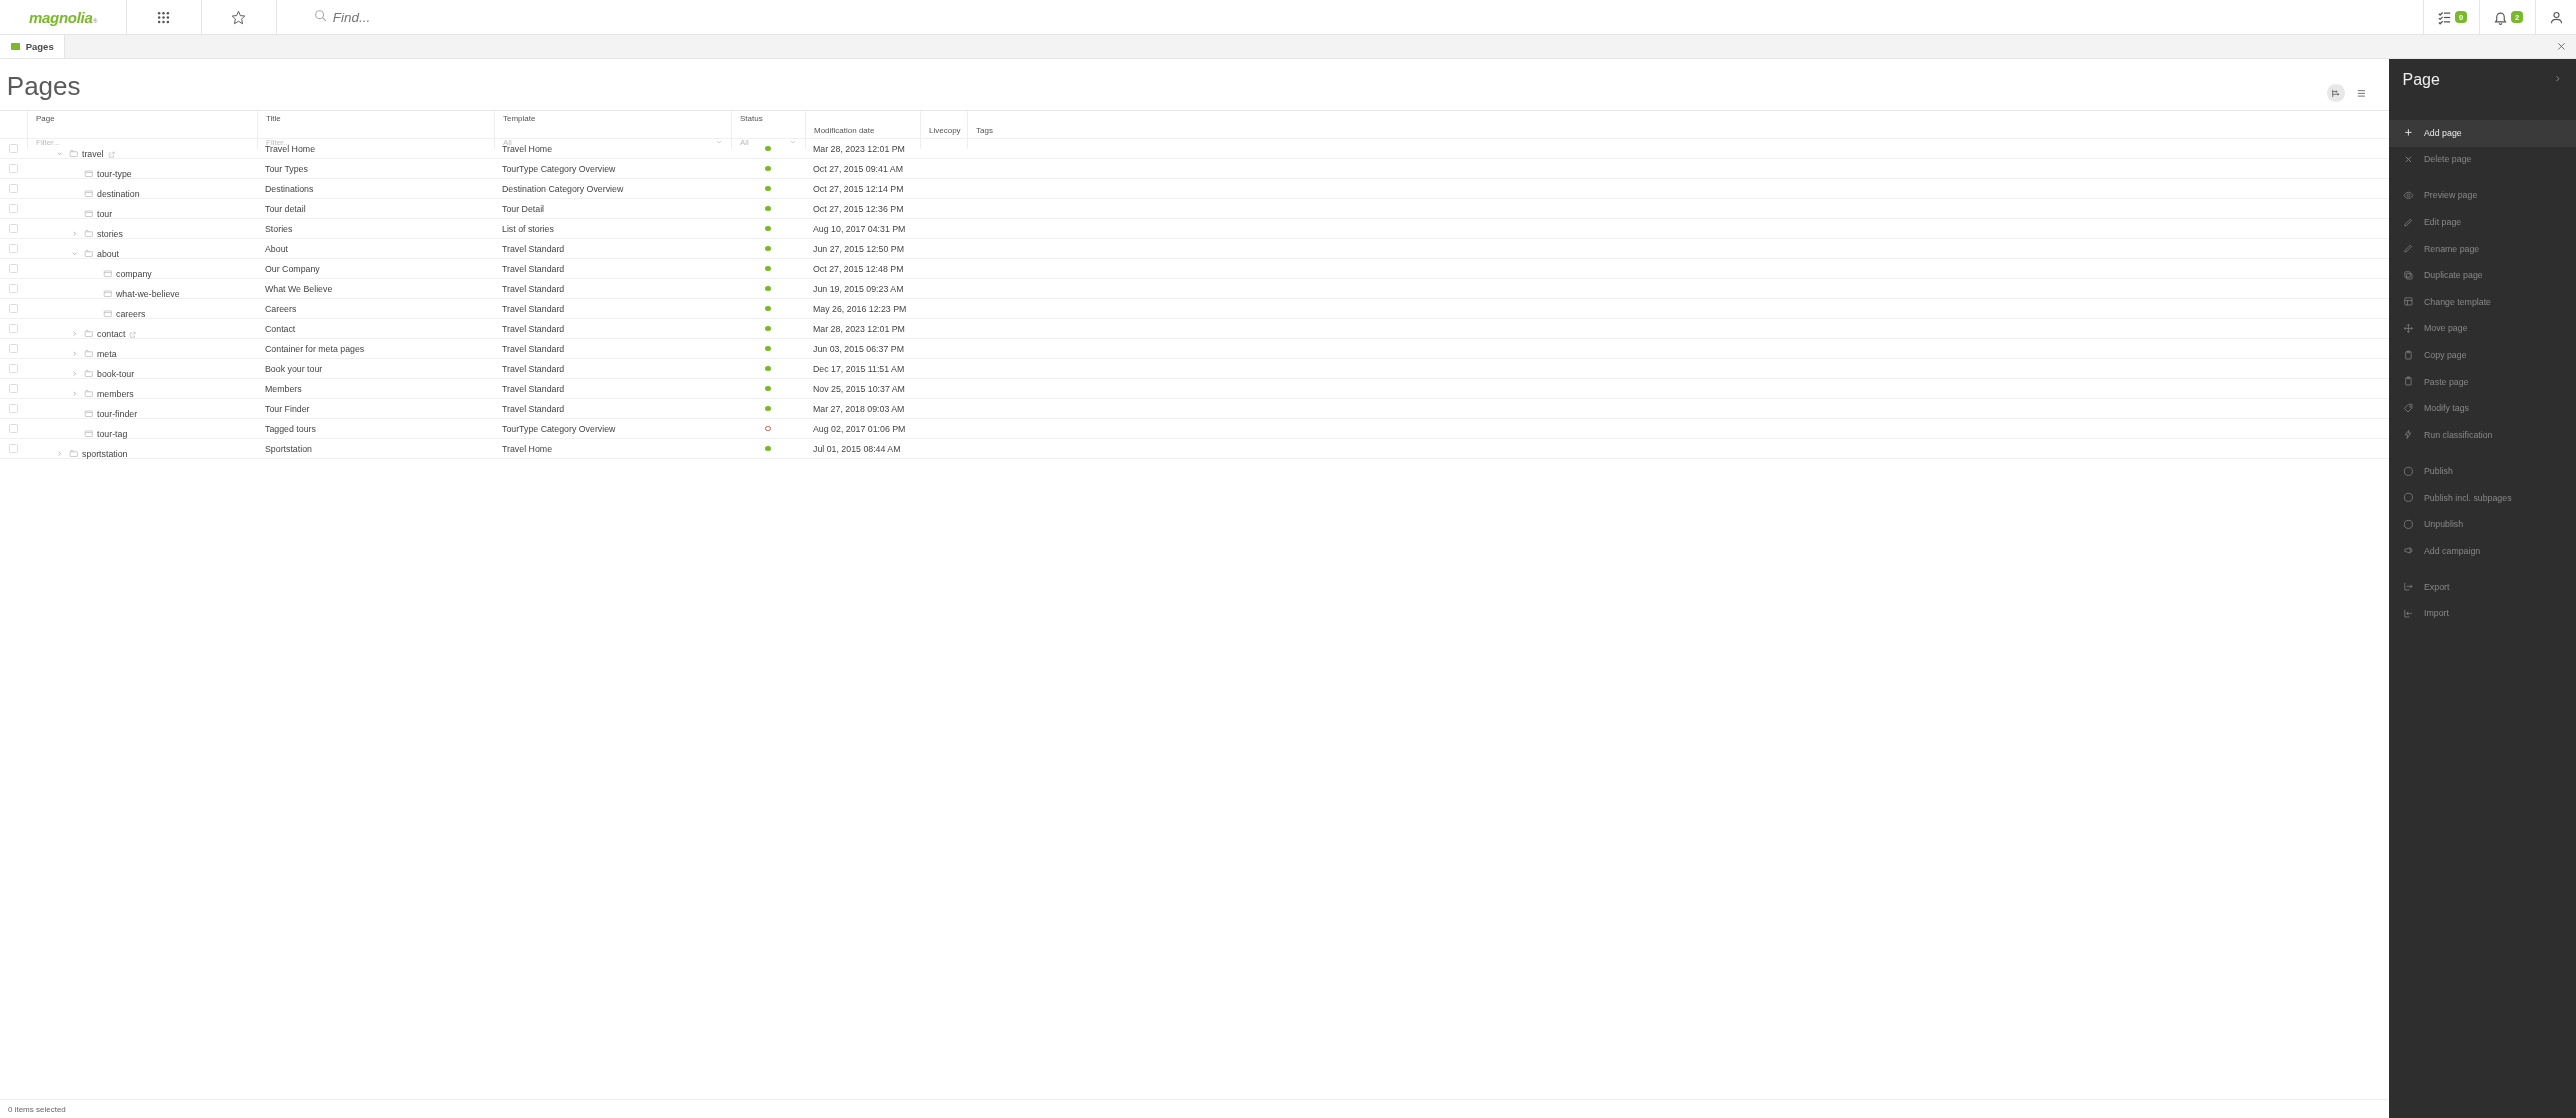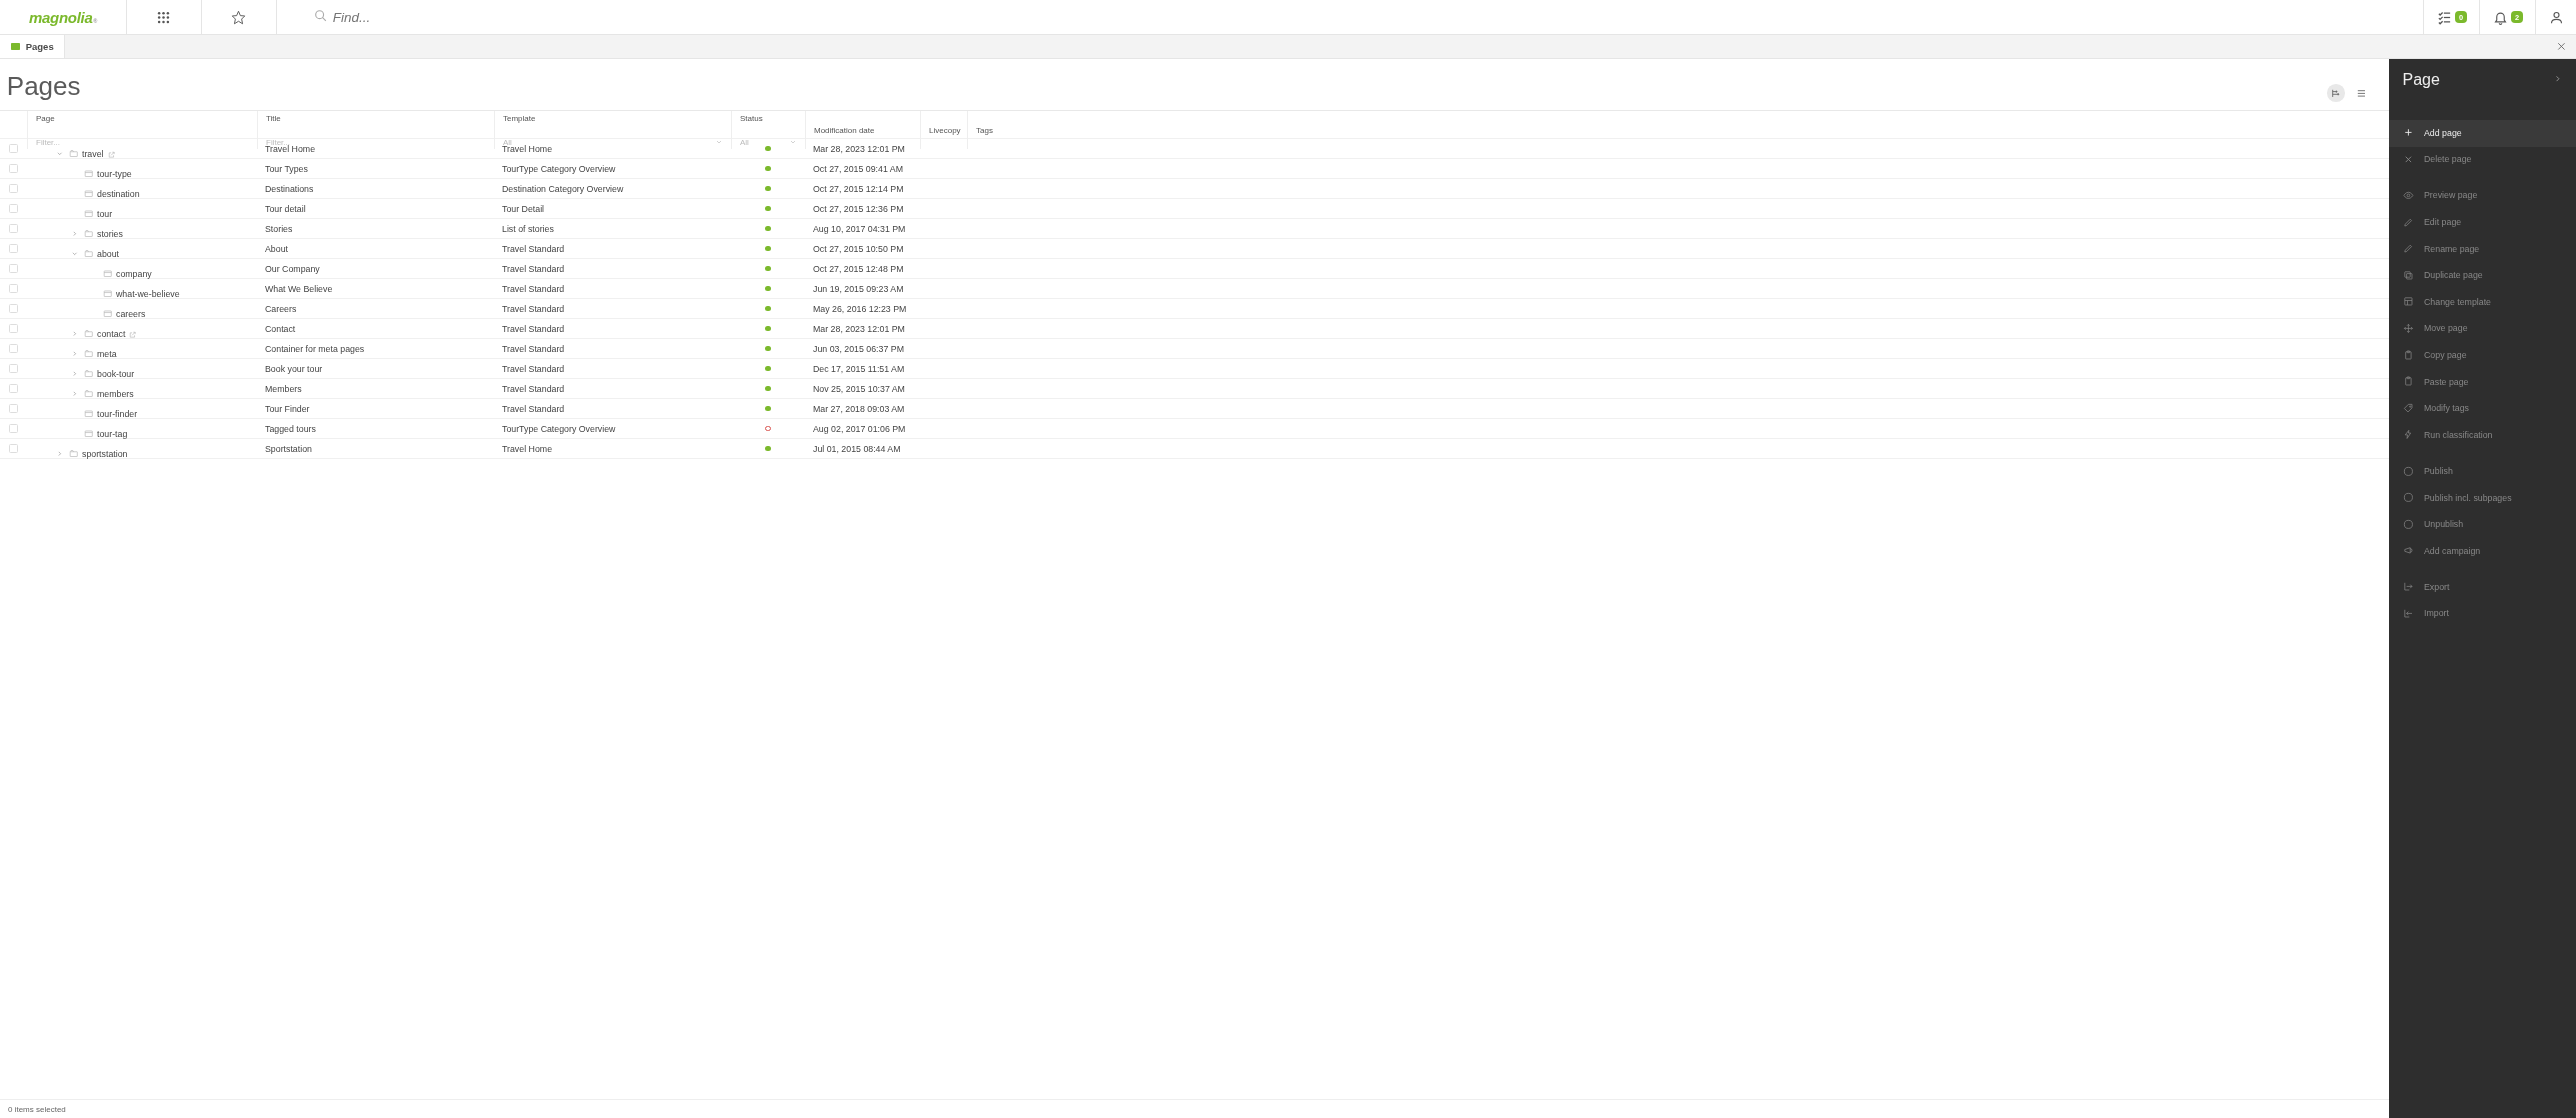--- a/index.html
+++ b/index.html
@@ -396,21 +396,21 @@
                     <path d="M3 7l2-3h5l2 3"></path>
                   </svg></span>
                 <span>about</span>
               </div>
             </div>
             <div class="gr-cell">About</div>
             <div class="gr-cell">Travel Standard</div>
             <div class="gr-cell" style="justify-content: center;">
               <span class="status-dot"></span>
             </div>
-            <div class="gr-cell">Oct 27, 2015 10:50 PM</div>
+            <div class="gr-cell">Jun 27, 2015 12:50 PM</div>
             <div class="gr-cell"></div>
             <div class="gr-cell"></div>
           </div>
           <div class="grid-row indent-2">
             <div class="gr-cell gr-checkbox">
               <span class="chk"></span>
             </div>
             <div class="gr-cell">
               <div class="gr-name-content">
                 <span class="expander"></span>

